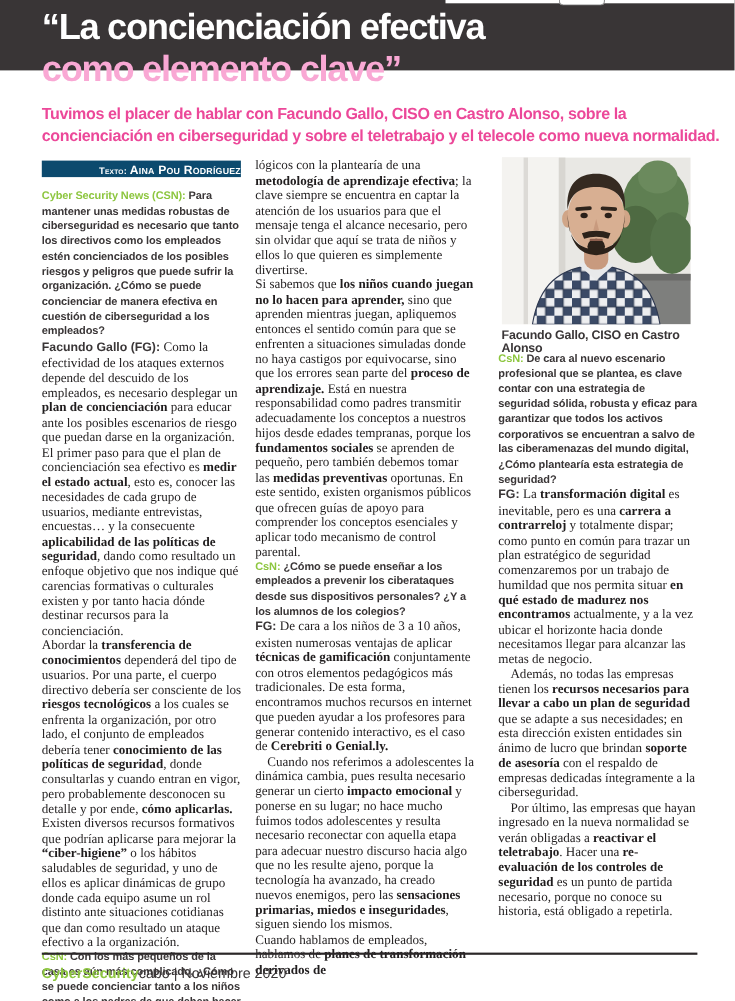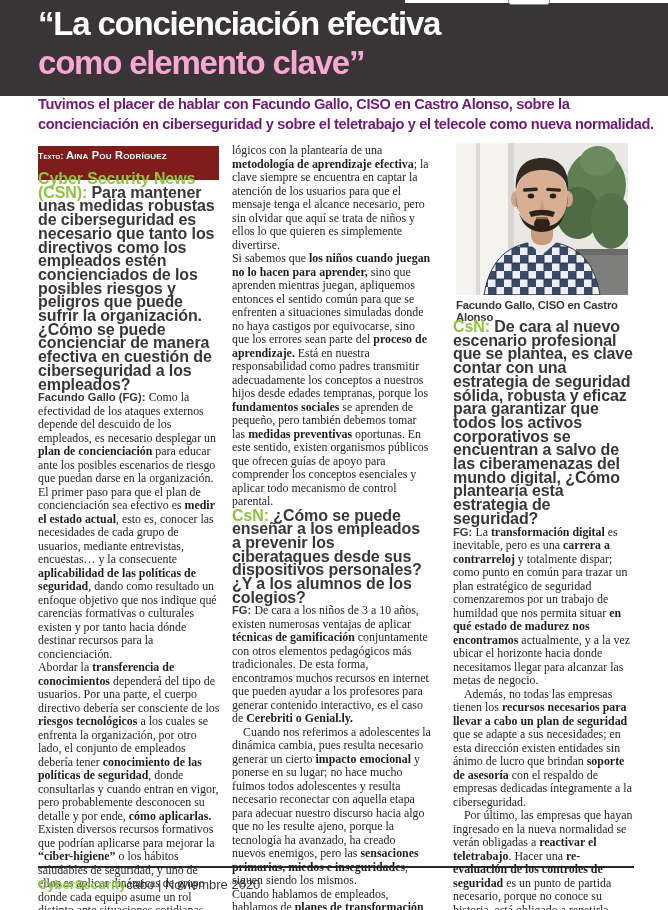--- a/index.html
+++ b/index.html
@@ -1,45 +1,45 @@
 <!DOCTYPE html>
 <html><head>
 <meta charset="utf-8">
 <style>
   html,body{margin:0;padding:0;background:#ffffff;}
   .page{position:relative;width:668px;height:910px;background:#ffffff;overflow:hidden;
         font-family:"Liberation Sans",sans-serif;}
 
   
-  .header{position:absolute;left:0;top:0;width:668px;height:96px;background:#393536;}
+  .header{position:absolute;left:0;top:0;width:668px;height:64px;background:#393536;}
   .title{position:absolute;left:38px;top:4px;font-weight:700;font-size:33px;line-height:39px;
          letter-spacing:-1.2px;color:#ffffff;white-space:nowrap;}
   .title .line2{color:#f9a8d4;}
   .artifact-strip{position:absolute;left:405px;top:0;width:263px;height:3px;background:#ffffff;}
   .artifact-box{position:absolute;left:508px;top:0;width:40px;height:4px;background:#ffffff;
                 border:1px solid #8f8f8f;border-top:none;border-radius:0 0 4px 4px;}
 
   
   .intro{position:absolute;left:38px;top:95px;width:616px;font-weight:700;font-size:14.6px;
-         line-height:19.5px;letter-spacing:-0.35px;color:#701a75;}
+         line-height:19.5px;letter-spacing:-0.35px;color:#ec4899;}
 
   
-  .byline{position:absolute;left:38px;top:146px;width:181px;height:34px;background:#7f1d1d;
-          color:#ffffff;text-align:left;font-variant:small-caps;font-weight:700;
+  .byline{position:absolute;left:38px;top:146px;width:181px;height:15px;background:#0c4a6e;
+          color:#ffffff;text-align:right;font-variant:small-caps;font-weight:700;
           font-size:11px;line-height:19px;letter-spacing:0.2px;}
   .byline .label{font-size:8.5px;}
 
   
   .col{position:absolute;}
   .col1{left:38px;top:172px;width:182px;}
   .col2{left:232px;top:144px;width:200px;}
   .col3{left:453px;top:320px;width:181px;}
   .para{margin:0;position:relative;}
   .answer{font-family:"Liberation Serif",serif;font-size:11.9px;line-height:13.5px;color:#201d1e;}
-  .question{font-family:"Liberation Sans",sans-serif;font-weight:700;font-size:16px;
+  .question{font-family:"Liberation Sans",sans-serif;font-weight:700;font-size:10px;
             line-height:13.7px;color:#3a3637;letter-spacing:-0.1px;}
   .r-green{color:#8dc63f;font-family:"Liberation Sans",sans-serif;font-weight:700;}
   .r-lead{font-family:"Liberation Sans",sans-serif;font-weight:700;font-size:11.2px;color:#3a3637;margin-top:44px;}
   .r-bold{font-weight:700;text-align:right;}
   .indent{text-indent:11px;}
 
   
   .photo{position:absolute;left:456px;top:143px;width:172px;height:152px;overflow:hidden;}
   .photo svg{display:block;}
   .caption{position:absolute;left:456px;top:299px;width:182px;font-weight:700;font-size:11.3px;

